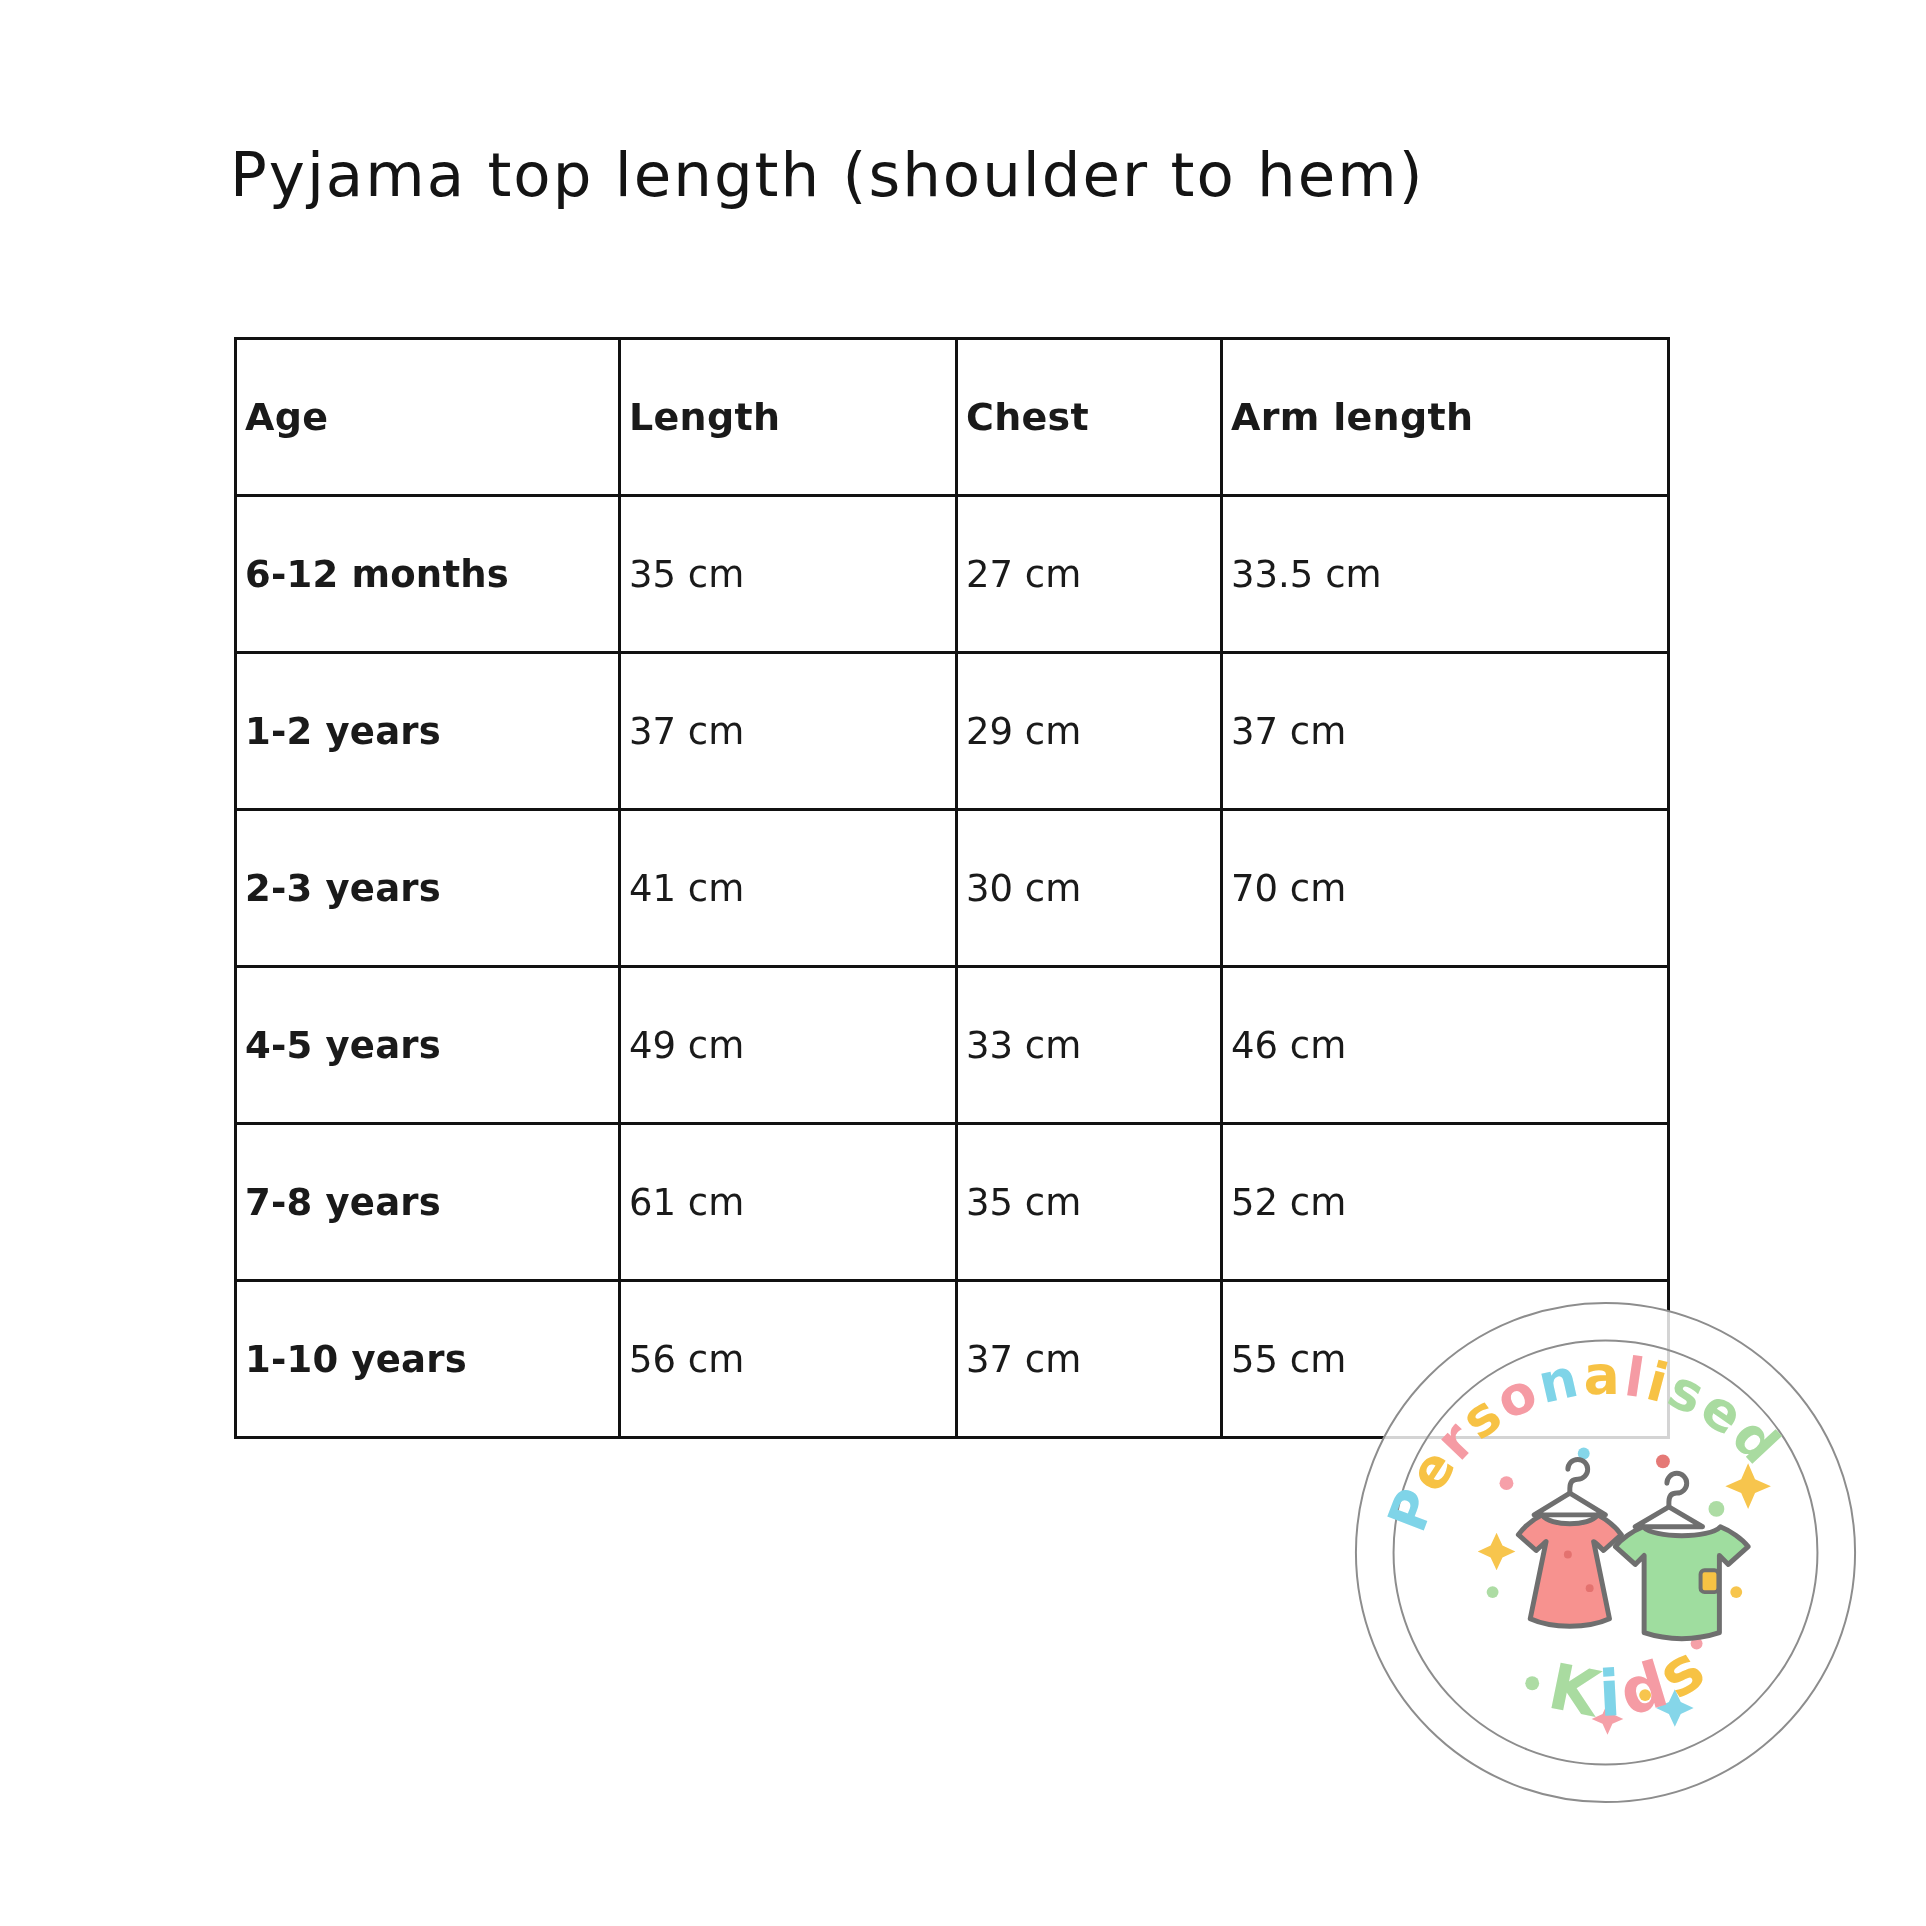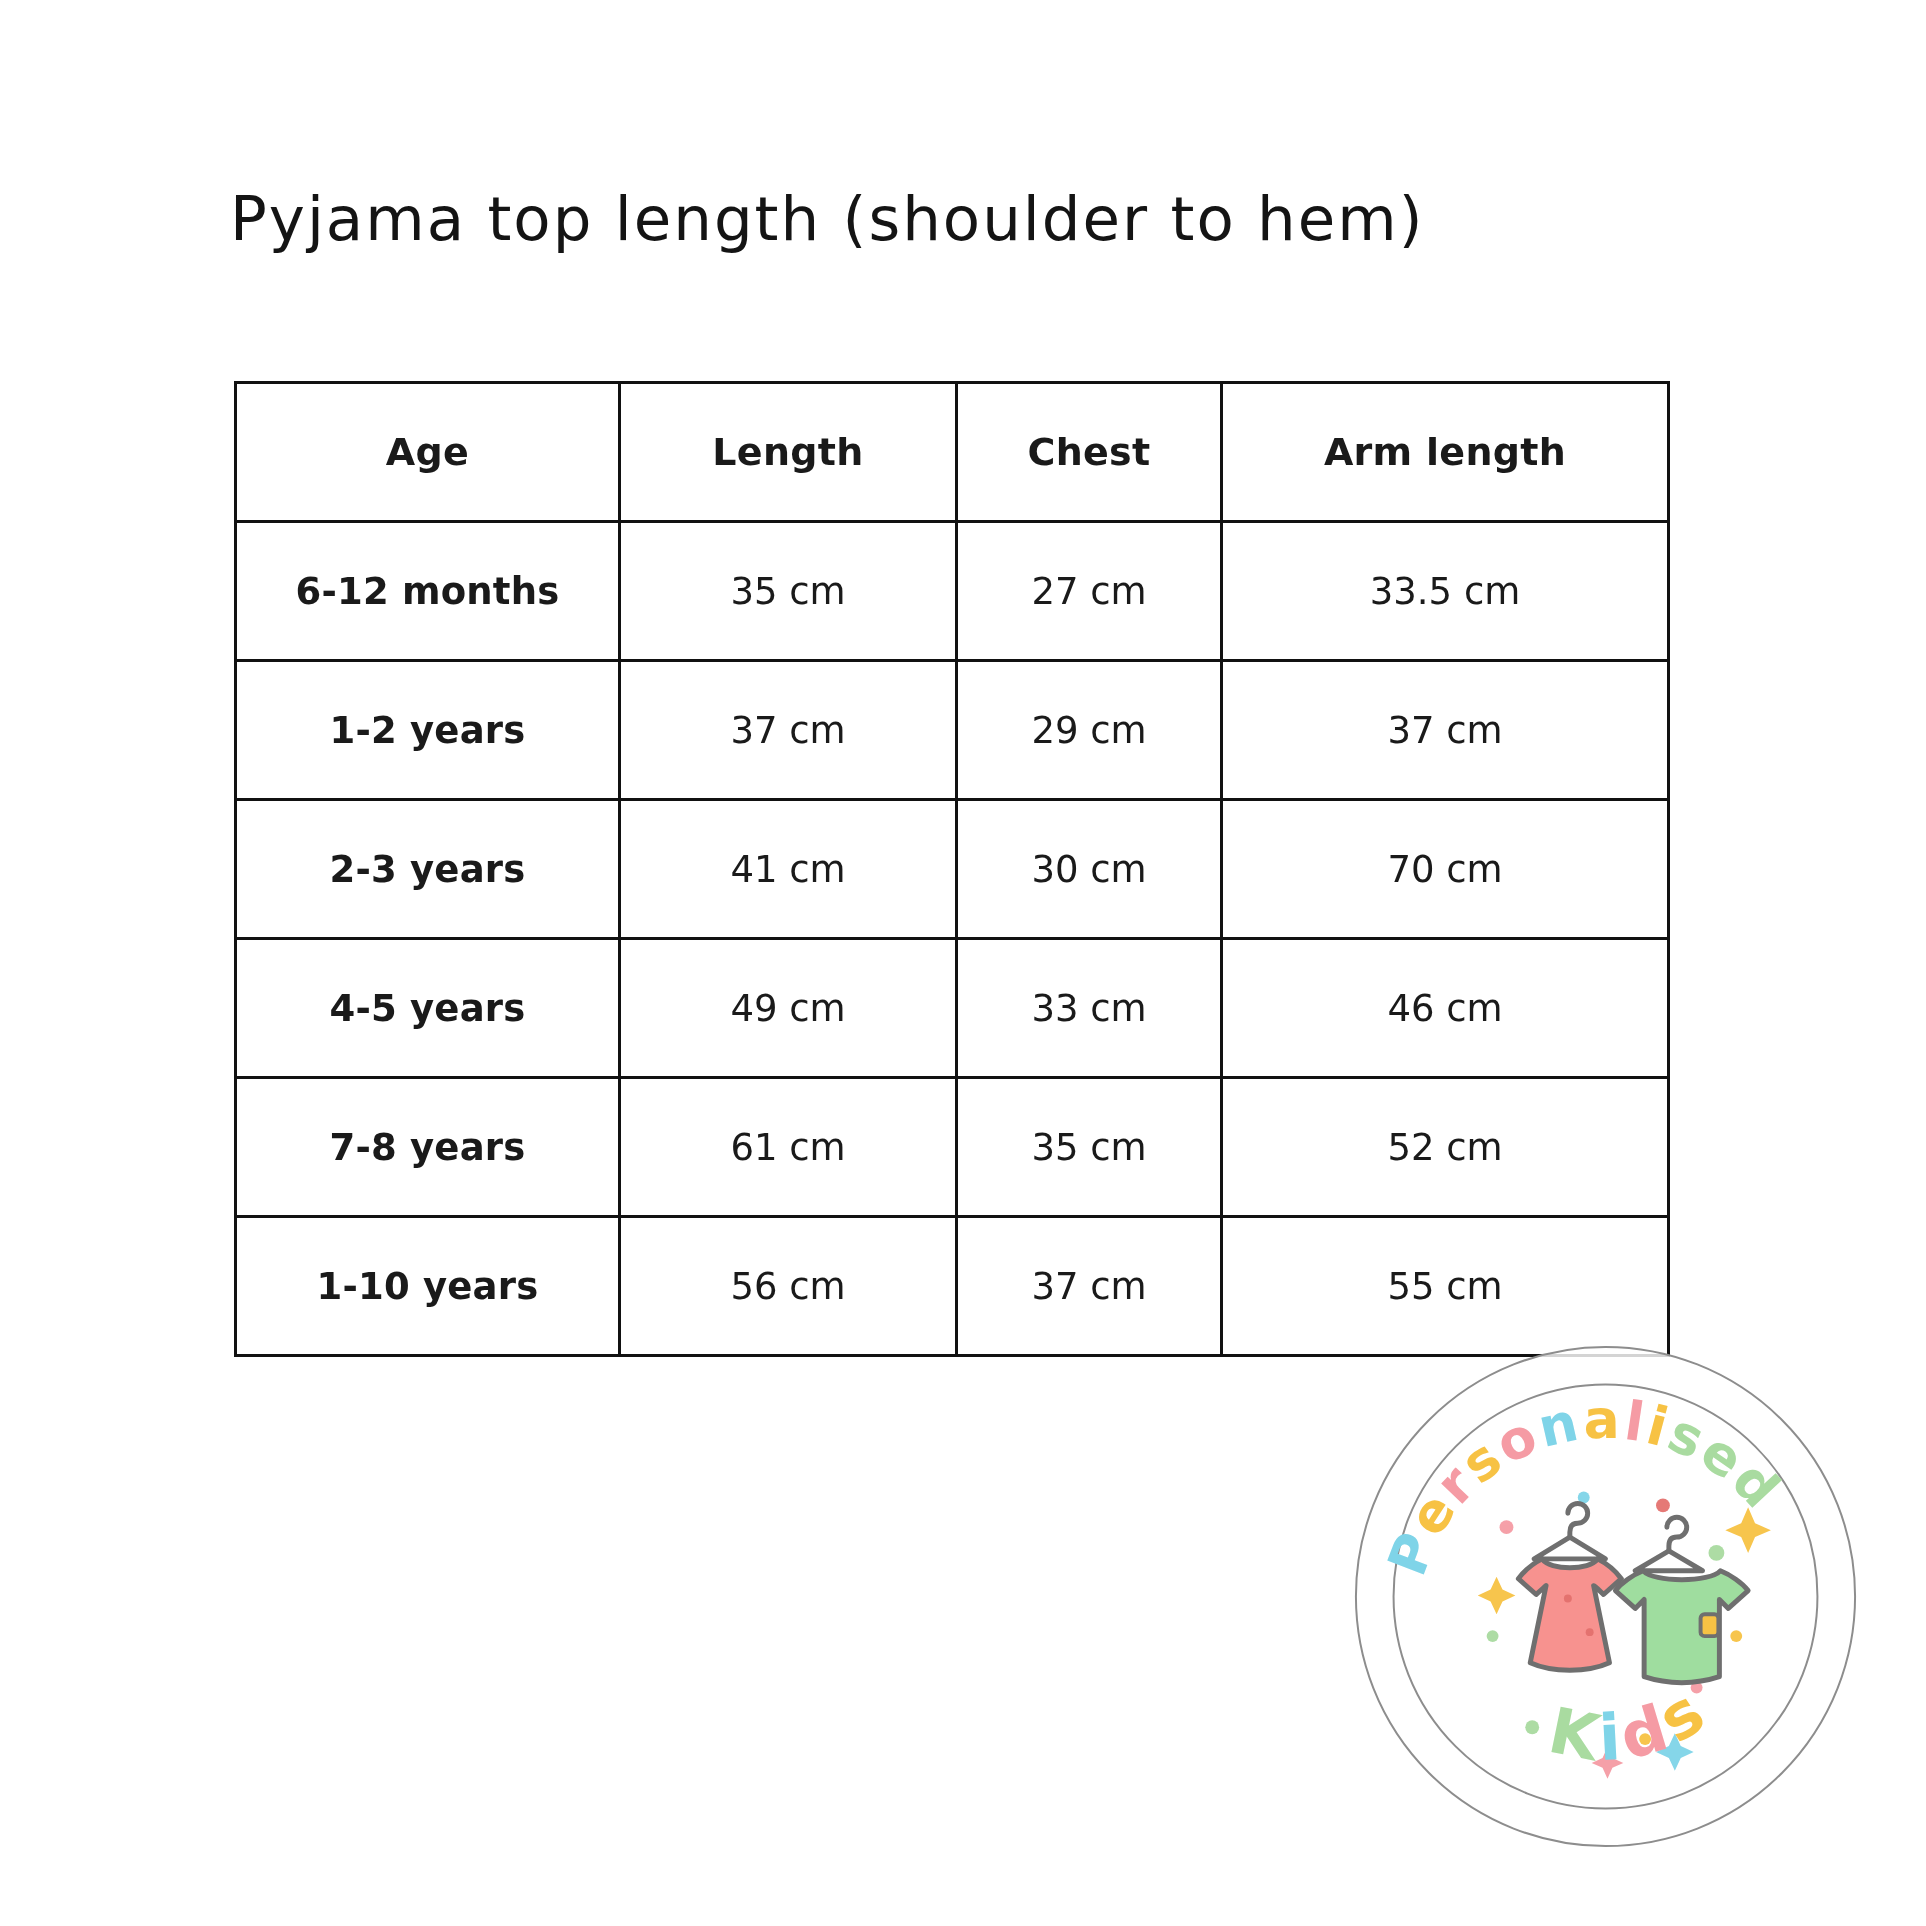--- a/index.html
+++ b/index.html
@@ -12,21 +12,20 @@
     height: 1927px;
     font-family: "DejaVu Sans", sans-serif;
     color: #1a1a1a;
     position: relative;
     overflow: hidden;
   }
 
   .page {
     position: absolute;
     inset: 0;
-    margin-top: 44px;
   }
 
   .title {
     position: absolute;
     left: 230px;
     top: 139px;
     font-family: "DejaVu Sans", sans-serif;
     font-size: 61px;
     font-weight: 400;
     letter-spacing: 2px;
@@ -43,26 +42,26 @@
 
   table.size-table {
     border-collapse: collapse;
     width: 100%;
     table-layout: fixed;
   }
 
   table.size-table td, table.size-table th {
     border: 3px solid #111111;
     height: 136px;
-    text-align: center;
+    text-align: left;
     vertical-align: middle;
     font-size: 37px;
     font-weight: 400;
     color: #1a1a1a;
-    padding: 0 8px;
+    padding: 9px 8px;
   }
 
   table.size-table thead th {
     font-weight: 700;
     font-size: 38px;
     letter-spacing: 0.3px;
   }
 
   table.size-table tbody td.age-cell {
     font-weight: 700;

